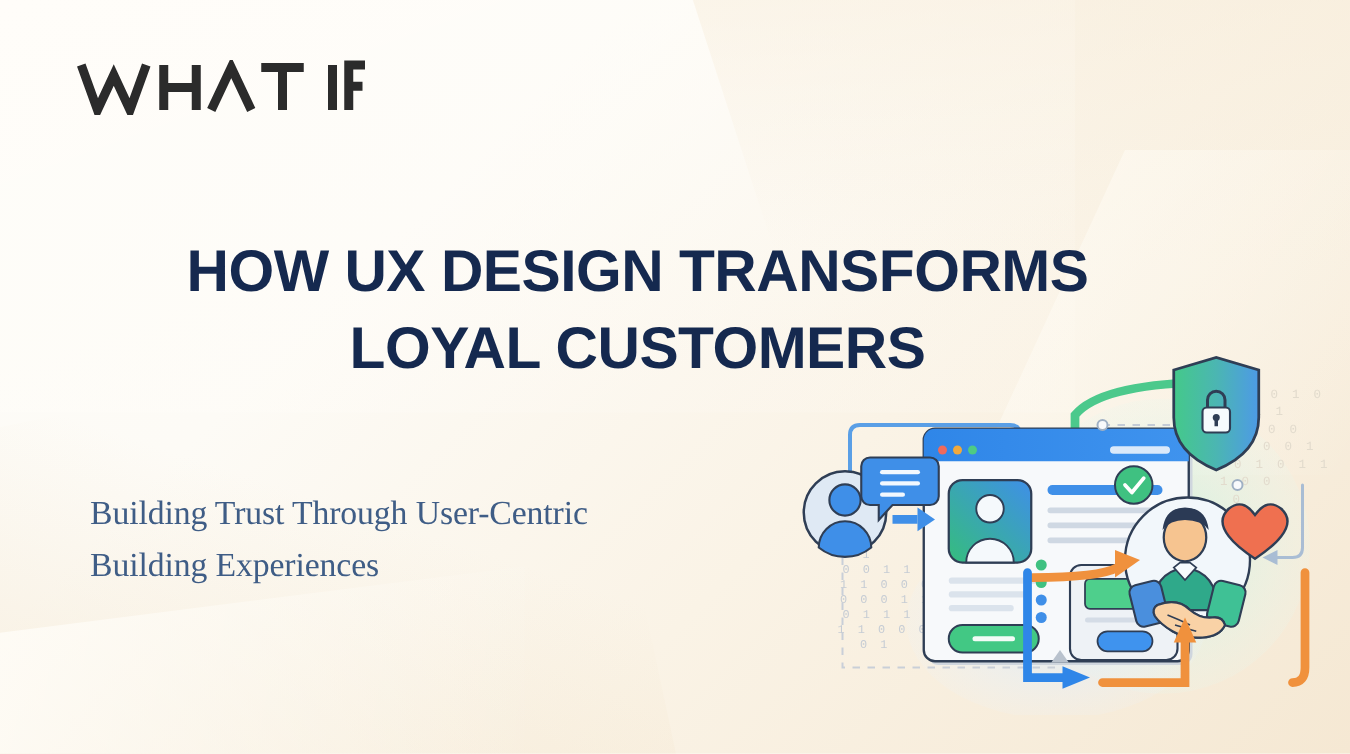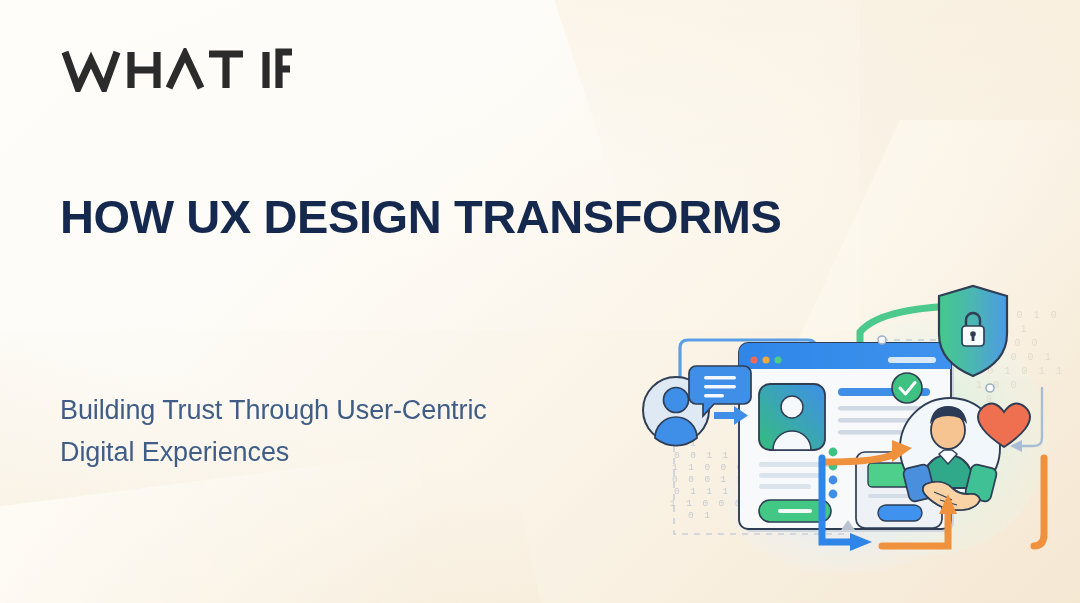--- a/index.html
+++ b/index.html
@@ -49,29 +49,30 @@
 
   
   #headline{
     position:absolute;left:60px;top:155px;width:900px;
     color:#15294f;
     font-weight:bold;
     font-size:47px;
     line-height:61px;
     letter-spacing:-0.4px;
   }
-  #headline .hl{display:block;white-space:nowrap;}
+  #headline .hl{display:block;white-space:nowrap;text-align:center;}
 
   
   #subtitle{
-    position:absolute;left:60px;top:362px;width:620px;
+    position:absolute;left:72px;top:362px;width:620px;
     color:#3f5d86;
     font-size:27px;
     line-height:42px;
     letter-spacing:-0.1px;
+    font-family:Liberation Serif, serif;
   }
   #subtitle .sl{display:block;}
 
   
   #illustration{
     position:absolute;left:630px;top:262px;width:450px;height:310px;
   }
   #illustration svg{display:block;width:450px;height:310px;}
 </style>
 </head>
@@ -100,25 +101,26 @@
         <path d="M205 4 L205 40"></path>
 
         <path d="M218 40 L218 4 L231 4 M218 21 L229 21"></path>
       </g>
     </svg>
     <span style="position:absolute;width:1px;height:1px;overflow:hidden;clip:rect(0 0 0 0);">WHAT IF</span>
   </div>
 
   <h1 id="headline">
     <span class="hl">HOW UX DESIGN TRANSFORMS</span>
+    <span class="hl">LOYAL CUSTOMERS</span>
   </h1>
 
   <p id="subtitle">
     <span class="sl">Building Trust Through User-Centric</span>
-    <span class="sl">Digital Experiences</span>
+    <span class="sl">Building Experiences</span>
   </p>
 
   <div id="illustration">
     <svg viewBox="0 0 450 310" aria-hidden="true">
       <defs>
         <linearGradient id="gProf" x1="0" y1="1" x2="1" y2="0">
           <stop offset="0" stop-color="#35bd7d"></stop>
           <stop offset="1" stop-color="#3f8fe8"></stop>
         </linearGradient>
         <linearGradient id="gShield" x1="0" y1="0" x2="1" y2="0">

